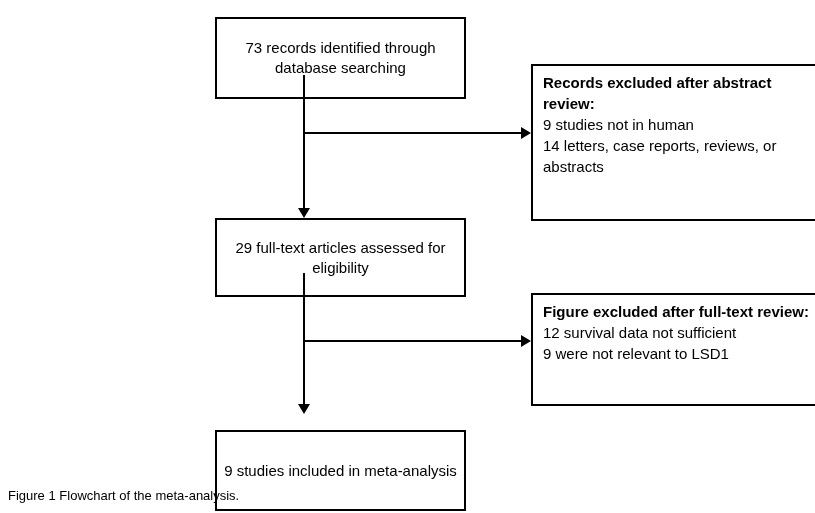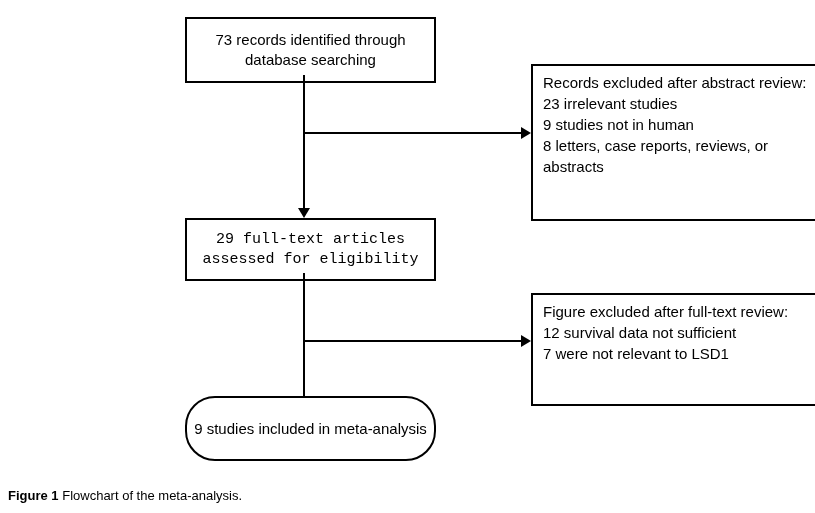--- a/index.html
+++ b/index.html
@@ -23,29 +23,30 @@
     border: 2px solid #000000;
     background: #ffffff;
     font-size: 15px;
   }
   .fbox.centered {
     display: flex;
     align-items: center;
     justify-content: center;
     text-align: center;
     line-height: 20px;
-    padding: 2px 4px;
+    padding: 10px 4px;
+    margin-left: 30px;
   }
   .fbox.lefty {
     padding: 6px 10px;
     line-height: 21px;
     text-align: left;
   }
   .fbox .bold {
-    font-weight: 400;
+    font-weight: 700;
   }
   .vline, .hline {
     position: absolute;
     background: #000000;
   }
   .arrow-down {
     position: absolute;
     width: 0;
     height: 0;
     border-left: 6px solid transparent;
@@ -60,63 +61,62 @@
     border-bottom: 6px solid transparent;
     border-left: 10px solid #000000;
   }
   .caption {
     position: absolute;
     left: 8px;
     top: 488px;
     font-size: 13px;
   }
   .caption .cap-label {
-    font-weight: 700;
+    font-weight: 400;
     margin-top: 32px;
   }
 </style>
 </head>
 <body>
 
 <div class="canvas">
 
   <div class="fbox centered" style="left:185px; top:17px; width:239px; height:58px;">
     <span>73 records identified through database searching</span>
   </div>
 
   <div class="vline" style="left:303px; top:75px; width:2px; height:134px;"></div>
   <div class="arrow-down" style="left:298px; top:208px;"></div>
 
   <div class="hline" style="left:304px; top:132px; width:219px; height:2px;"></div>
   <div class="arrow-right" style="left:521px; top:127px;"></div>
 
   <div class="fbox lefty" style="left:531px; top:64px; width:270px; height:141px;">
     <div class="bold">Records excluded after abstract review:</div>
-    <div>23 irrelevant studies</div>
     <div>9 studies not in human</div>
-    <div>8 letters, case reports, reviews, or abstracts</div>
+    <div>14 letters, case reports, reviews, or abstracts</div>
   </div>
 
-  <div class="fbox centered" style="left:185px; top:218px; width:239px; height:55px;font-family:Liberation Mono, monospace;">
+  <div class="fbox centered" style="left:185px; top:218px; width:239px; height:55px;">
     <span>29 full-text articles assessed for eligibility</span>
   </div>
 
   <div class="vline" style="left:303px; top:273px; width:2px; height:132px;"></div>
   <div class="arrow-down" style="left:298px; top:404px;"></div>
 
   <div class="hline" style="left:304px; top:340px; width:219px; height:2px;"></div>
   <div class="arrow-right" style="left:521px; top:335px;"></div>
 
   <div class="fbox lefty" style="left:531px; top:293px; width:270px; height:97px;">
     <div class="bold">Figure excluded after full-text review:</div>
     <div>12 survival data not sufficient</div>
-    <div>7 were not relevant to LSD1</div>
+    <div>9 were not relevant to LSD1</div>
   </div>
 
-  <div class="fbox centered" style="left:185px; top:396px; width:239px; height:57px;border-radius:30px;">
+  <div class="fbox centered" style="left:185px; top:430px; width:239px; height:57px;">
     <span>9 studies included in meta-analysis</span>
   </div>
 
   <div class="caption">
     <span class="cap-label">Figure 1</span>
     <span>Flowchart of the meta-analysis.</span>
   </div>
 
 </div>
 

